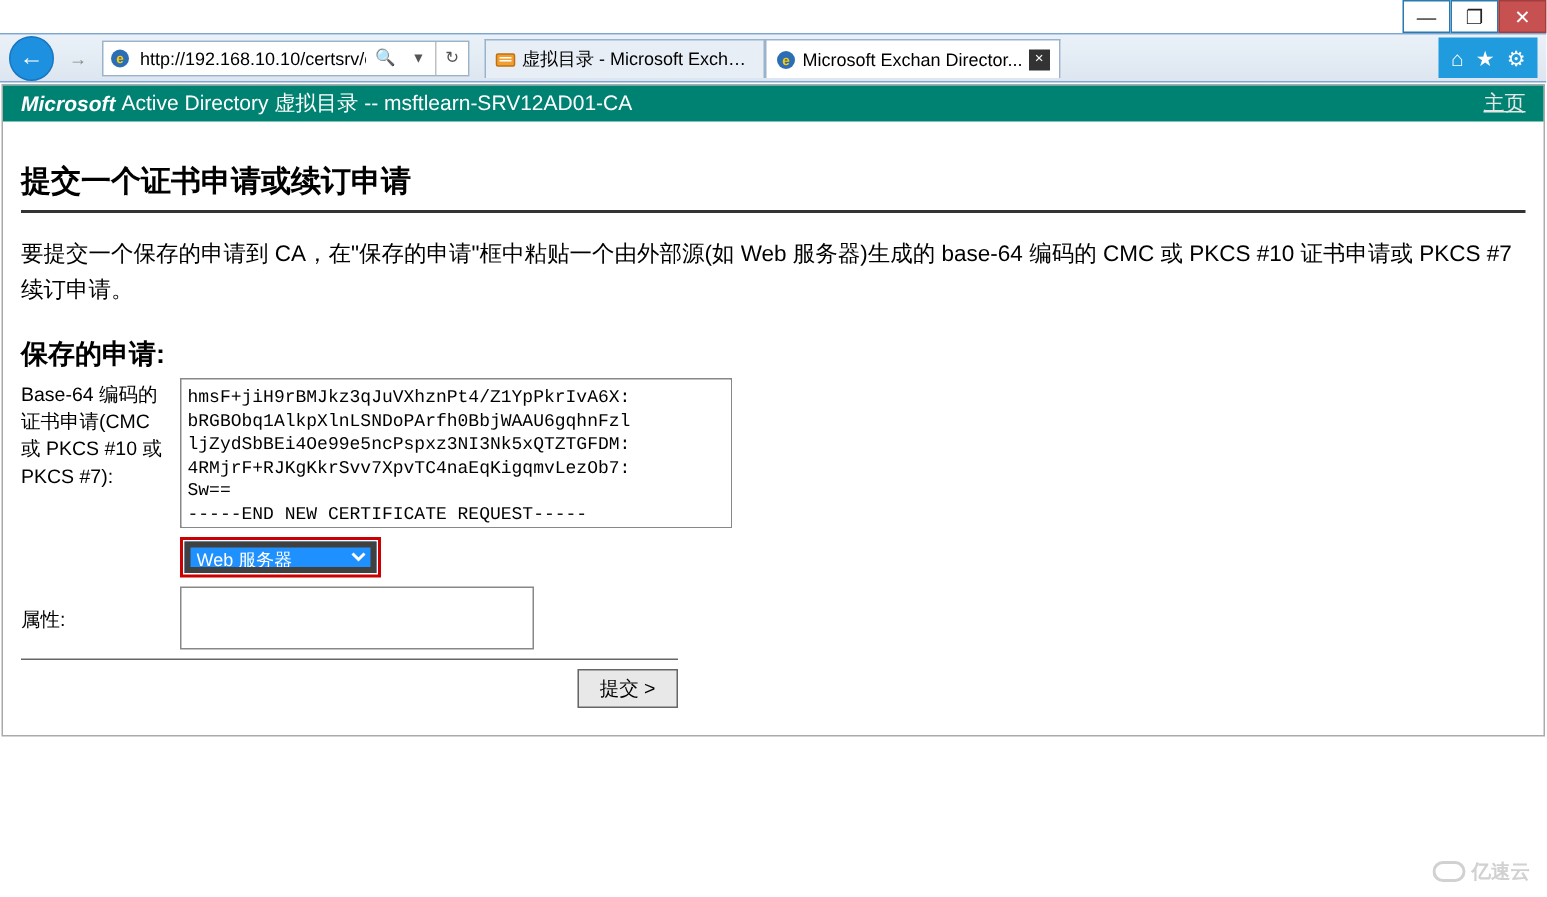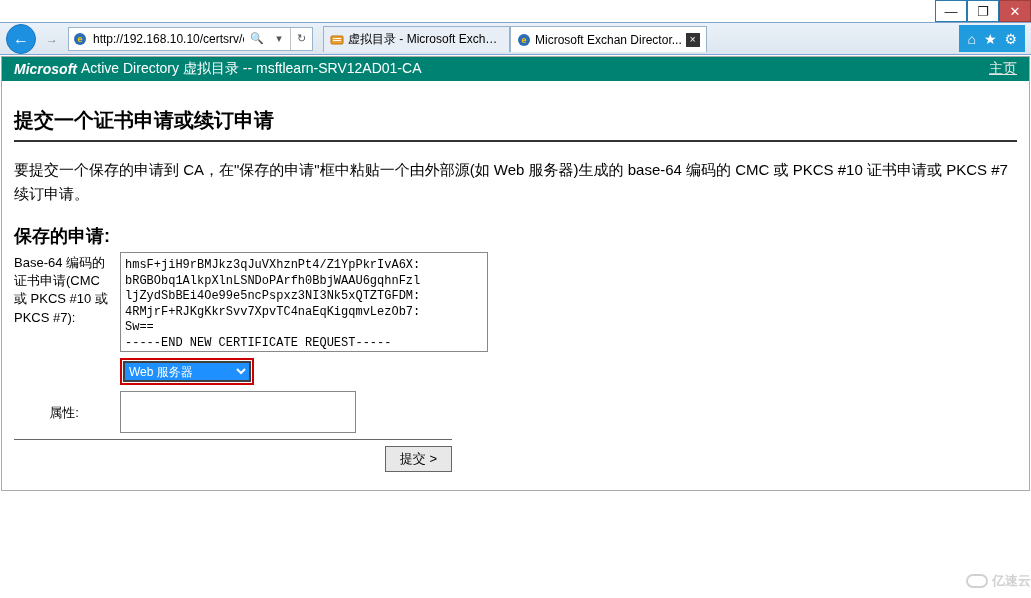--- a/index.html
+++ b/index.html
@@ -40,33 +40,33 @@
     .banner .home-link { margin-left: auto; text-decoration: underline; color: #e5e5e5; cursor: pointer; }
 
     .content { padding: 12px 12px 18px 12px; }
     h2.page-title { font-size: 20px; font-weight: bold; margin: 14px 0 6px 0; }
     .hr { border-bottom: 2px solid #333; margin-bottom: 16px; }
     .desc { font-size: 15px; line-height: 1.6; margin-bottom: 18px; }
 
     .section-label { font-weight: bold; font-size: 18px; margin: 6px 0 4px 0; }
     .form-row { display: flex; align-items: flex-start; gap: 6px; margin-bottom: 6px; }
     .left-label { width: 100px; font-size: 13px; line-height: 1.4; padding-top: 2px; }
-    .left-label.right { text-align: center; }
+    .left-label.right { text-align: left; }
 
     textarea.cert-text { width: 368px; height: 100px; font-family: "Courier New", monospace; font-size: 12px; border: 1px solid #888; resize: none; overflow: scroll; white-space: pre; padding: 5px 4px; line-height: 1.3; }
     textarea.attr-text { width: 236px; height: 42px; font-family: "Courier New", monospace; font-size: 12px; border: 1px solid #888; resize: none; overflow: scroll; white-space: pre; padding: 2px 4px; }
 
     .select-highlight { border: 2px solid #c00; padding: 1px; display: inline-block; }
-    select.template { width: 128px; height: 21px; font-size: 12px; background: #1e90ff; color: #fff; border: 2px solid #404040; }
+    select.template { width: 128px; height: 21px; font-size: 12px; background: #1e90ff; color: #fff; border: 4px solid #404040; }
     select.template option { background: #fff; color: #000; }
     .submit-line { width: 438px; display: flex; justify-content: flex-end; }
     .submit-hr { border-top: 1px solid #666; margin-bottom: 6px; width: 438px; }
     .submit-btn { padding: 3px 14px; border: 1px solid #666; background: #e8e8e8; font-size: 13px; cursor: pointer; text-align: right; }
 
-    .watermark { position: fixed; right: 0; bottom: 8px; color: #ccc; font-size: 13px; font-weight: bold; display: flex; align-items: center; gap: 4px; opacity: 0.9; }
+    .watermark { position: fixed; right: 11px; bottom: 8px; color: #ccc; font-size: 13px; font-weight: bold; display: flex; align-items: center; gap: 4px; opacity: 0.9; }
     .watermark .wm-icon { width: 22px; height: 14px; border: 2px solid #ccc; border-radius: 8px; position: relative; }
   </style>
 </head>
 <body>
 
 <div class="window-titlebar">
   <div class="window-controls">
     <div class="window-btn min">—</div>
     <div class="window-btn max">❐</div>
     <div class="window-btn close">✕</div>

